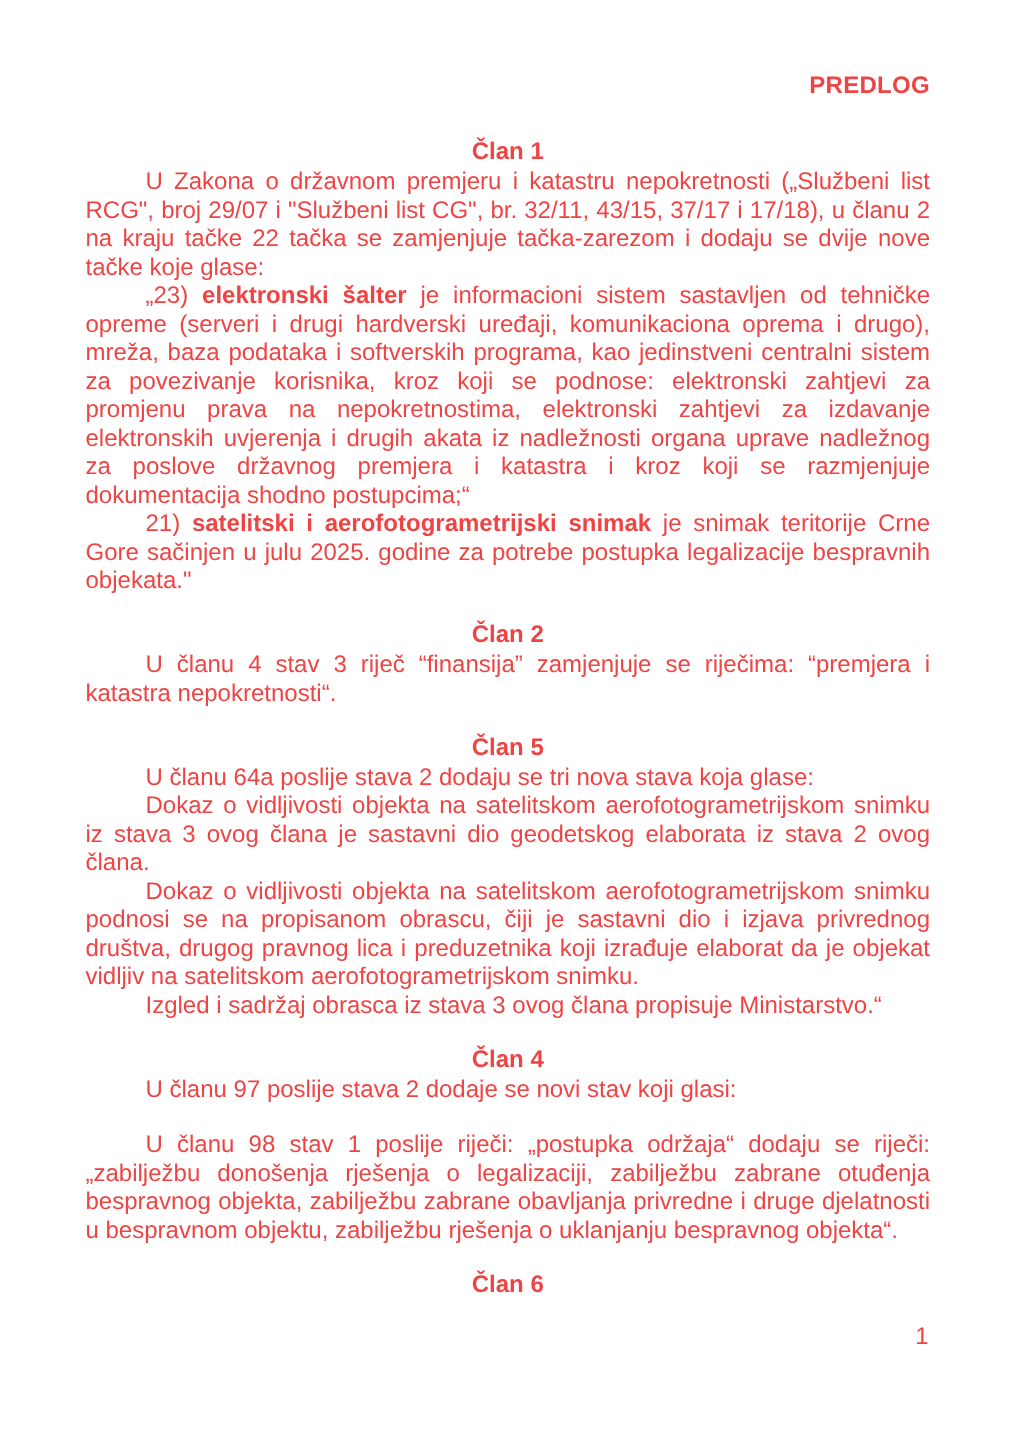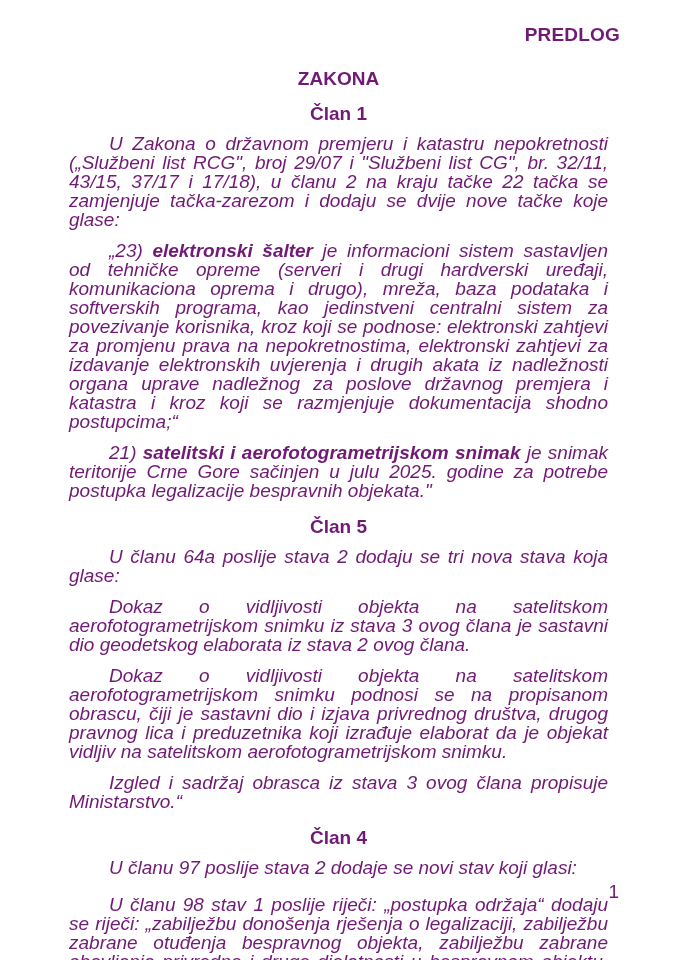--- a/index.html
+++ b/index.html
@@ -3,24 +3,24 @@
 <meta charset="utf-8">
 <style>
   * { box-sizing: border-box; }
   html, body { margin: 0; padding: 0; background: #ffffff; }
   .page {
     position: relative;
     width: 679px;
     height: 960px;
     background: #ffffff;
     font-family: "Liberation Sans", sans-serif;
-    font-size: 19px;
+    font-size: 16px;
     line-height: 19px;
-    color: #701a75;
-    padding: 25px 59px 0 57px;
+    color: #ef4444;
+    padding: 48px 59px 0 57px;
     overflow: hidden;
   }
   .predlog {
     text-align: right;
     font-weight: bold;
     letter-spacing: 0.2px;
   }
   .doc-title {
     text-align: center;
     font-weight: bold;
@@ -29,49 +29,51 @@
     line-height: 17px;
   }
   .article { margin-top: 18px; }
   .article-heading {
     text-align: center;
     font-weight: bold;
     line-height: 17px;
     margin-bottom: 2px;
   }
   .article p {
-    margin: 12px;
+    margin: 0;
     text-indent: 40px;
     text-align: justify;
-    font-style: italic;
   }
   .article p span.b { font-weight: bold; }
   .page-number {
     position: absolute;
     top: 882px;
     right: 60px;
     text-align: right;
   }
 </style>
 </head>
 <body>
 
 <div class="page">
   <div class="predlog">PREDLOG</div>
 
   <div class="doc-title">
-    <div>ZAKONA</div>
   </div>
 
   <div>
       <section class="article">
         <div class="article-heading">Član 1</div>
         <p><span>U Zakona o državnom premjeru i katastru nepokretnosti („Službeni list RCG", broj 29/07 i "Službeni list CG", br. 32/11, 43/15, 37/17 i 17/18), u članu 2 na kraju tačke 22 tačka se zamjenjuje tačka-zarezom i dodaju se dvije nove tačke koje glase:</span></p>
         <p><span>„23) </span><span class="b">elektronski šalter</span><span> je informacioni sistem sastavljen od tehničke opreme (serveri i drugi hardverski uređaji, komunikaciona oprema i drugo), mreža, baza podataka i softverskih programa, kao jedinstveni centralni sistem za povezivanje korisnika, kroz koji se podnose: elektronski zahtjevi za promjenu prava na nepokretnostima, elektronski zahtjevi za izdavanje elektronskih uvjerenja i drugih akata iz nadležnosti organa uprave nadležnog za poslove državnog premjera i katastra i kroz koji se razmjenjuje dokumentacija shodno postupcima;“</span></p>
-        <p><span>21) </span><span class="b">satelitski i aerofotogrametrijskom snimak</span><span> je snimak teritorije Crne Gore sačinjen u julu 2025. godine za potrebe postupka legalizacije bespravnih objekata."</span></p>
+        <p><span>21) </span><span class="b">satelitski i aerofotogrametrijski snimak</span><span> je snimak teritorije Crne Gore sačinjen u julu 2025. godine za potrebe postupka legalizacije bespravnih objekata."</span></p>
+      </section>
+      <section class="article">
+        <div class="article-heading">Član 2</div>
+        <p><span>U članu 4 stav 3 riječ “finansija” zamjenjuje se riječima: “premjera i katastra nepokretnosti“.</span></p>
       </section>
       <section class="article">
         <div class="article-heading">Član 5</div>
         <p><span>U članu 64a poslije stava 2 dodaju se tri nova stava koja glase:</span></p>
         <p><span>Dokaz o vidljivosti objekta na satelitskom aerofotogrametrijskom snimku iz stava 3 ovog člana je sastavni dio geodetskog elaborata iz stava 2 ovog člana.</span></p>
         <p><span>Dokaz o vidljivosti objekta na satelitskom aerofotogrametrijskom snimku podnosi se na propisanom obrascu, čiji je sastavni dio i izjava privrednog društva, drugog pravnog lica i preduzetnika koji izrađuje elaborat da je objekat vidljiv na satelitskom aerofotogrametrijskom snimku.</span></p>
         <p><span>Izgled i sadržaj obrasca iz stava 3 ovog člana propisuje Ministarstvo.“</span></p>
       </section>
       <section class="article">
         <div class="article-heading">Član 4</div>

